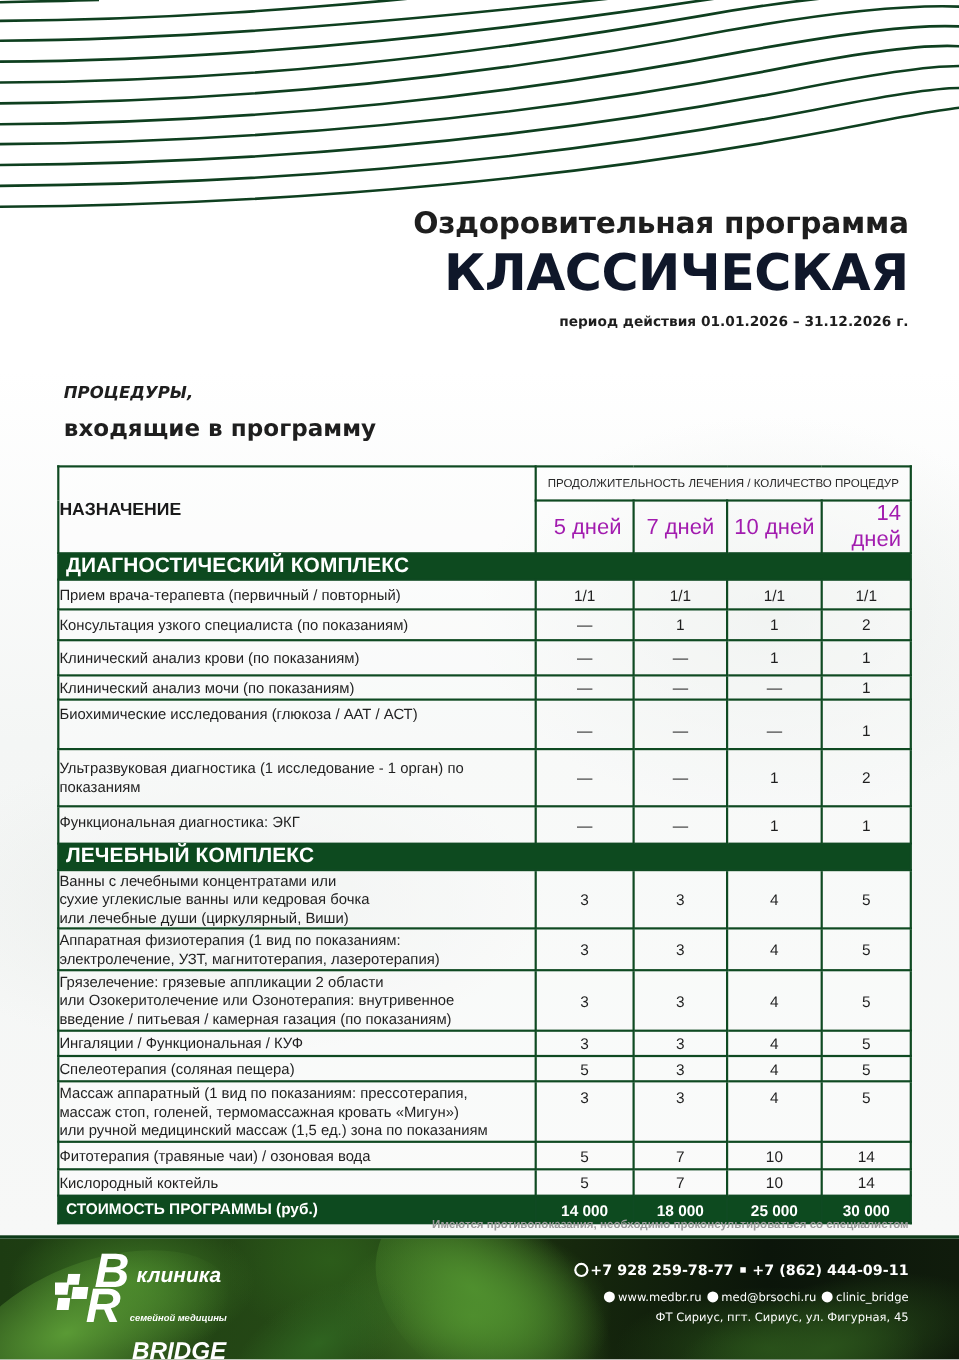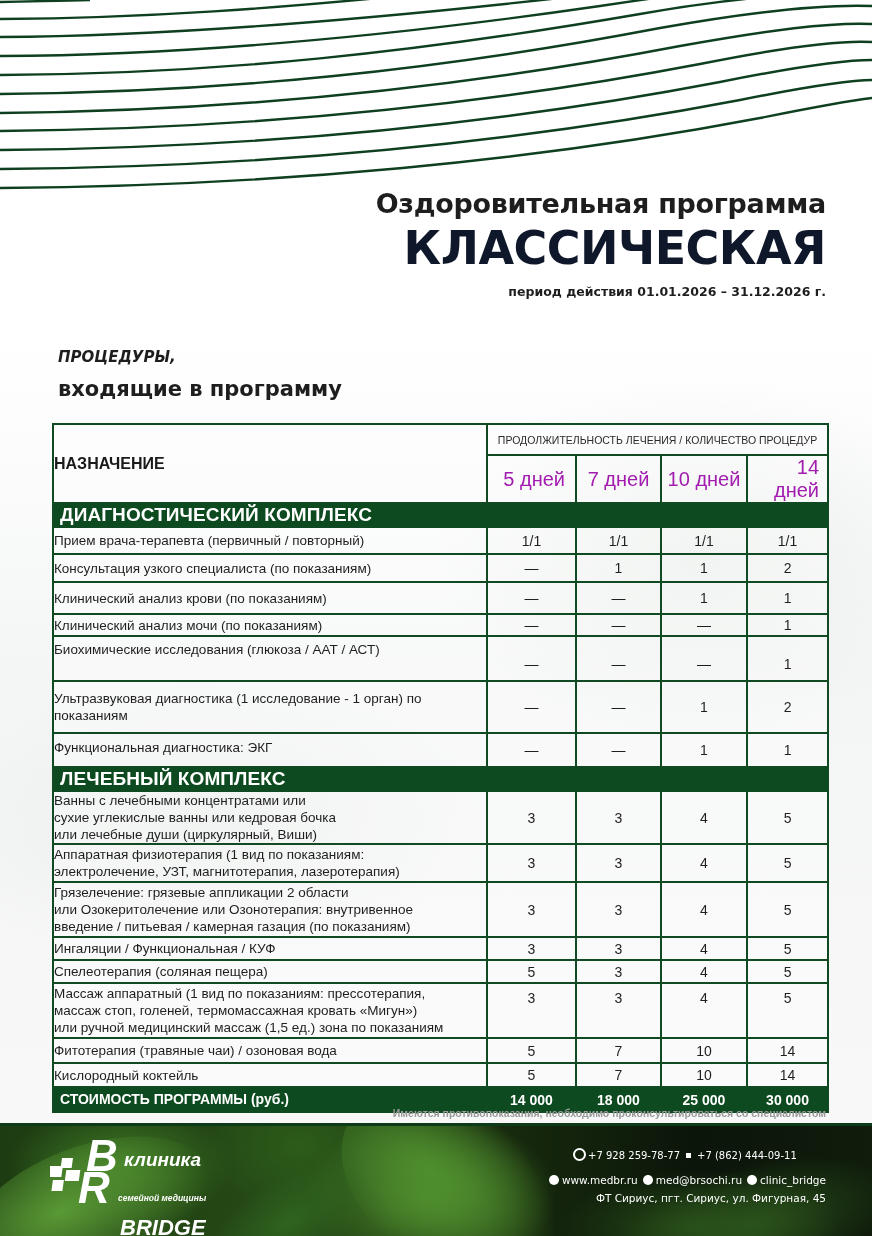--- a/index.html
+++ b/index.html
@@ -88,21 +88,21 @@
 
     .logo { position: absolute; left: 50px; top: 14px; width: 190px; height: 88px; color: #ffffff; }
     .logo-cross { position: absolute; left: 0; top: 18px; width: 34px; height: 34px; }
     .logo-B { position: absolute; left: 36px; top: -6px; font-family: "Liberation Sans", sans-serif; font-weight: bold; font-style: italic; font-size: 44px; line-height: 44px; }
     .logo-R { position: absolute; left: 28px; top: 26px; font-family: "Liberation Sans", sans-serif; font-weight: bold; font-style: italic; font-size: 44px; line-height: 44px; }
     .logo-klinika { position: absolute; left: 74px; top: 10px; font-family: "Liberation Sans", sans-serif; font-weight: bold; font-style: italic; font-size: 19px; line-height: 20px; }
     .logo-bridge { position: absolute; left: 70px; top: 29px; font-family: "Liberation Sans", sans-serif; font-weight: bold; font-style: italic; font-size: 22px; line-height: 22px; margin-top: 48px; }
     .logo-sub { position: absolute; left: 68px; top: 53px; font-family: "Liberation Sans", sans-serif; font-weight: bold; font-style: italic; font-size: 8.5px; }
 
     .contacts { position: absolute; right: 46px; top: 20px; text-align: right; color: #ffffff; }
-    .phones { font-family: "DejaVu Sans", sans-serif; font-weight: normal; font-size: 10px; line-height: 20px; white-space: nowrap; text-align: center; }
+    .phones { font-family: "DejaVu Sans", sans-serif; font-weight: bold; font-size: 13px; line-height: 20px; white-space: nowrap; }
     .phones .sep { display: inline-block; width: 5px; height: 5px; background: #ffffff; margin: 0 6px 2px 6px; vertical-align: middle; }
     .links { margin-top: 6px; font-family: "DejaVu Sans", sans-serif; font-size: 10.5px; line-height: 16px; white-space: nowrap; }
     .links .ic { display: inline-block; width: 10px; height: 10px; border-radius: 50%; background: #ffffff; margin: 0 3px 0 5px; vertical-align: -1px; position: relative; }
     .addr { margin-top: 2px; font-family: "DejaVu Sans", sans-serif; font-size: 10.5px; line-height: 16px; white-space: nowrap; }
     .wa-icon { display: inline-block; width: 13px; height: 13px; border: 2px solid #fff; border-radius: 50%; vertical-align: -2px; margin-right: 2px; }
   </style>
 </head>
 <body>
 
 <div class="page-bg"></div>

